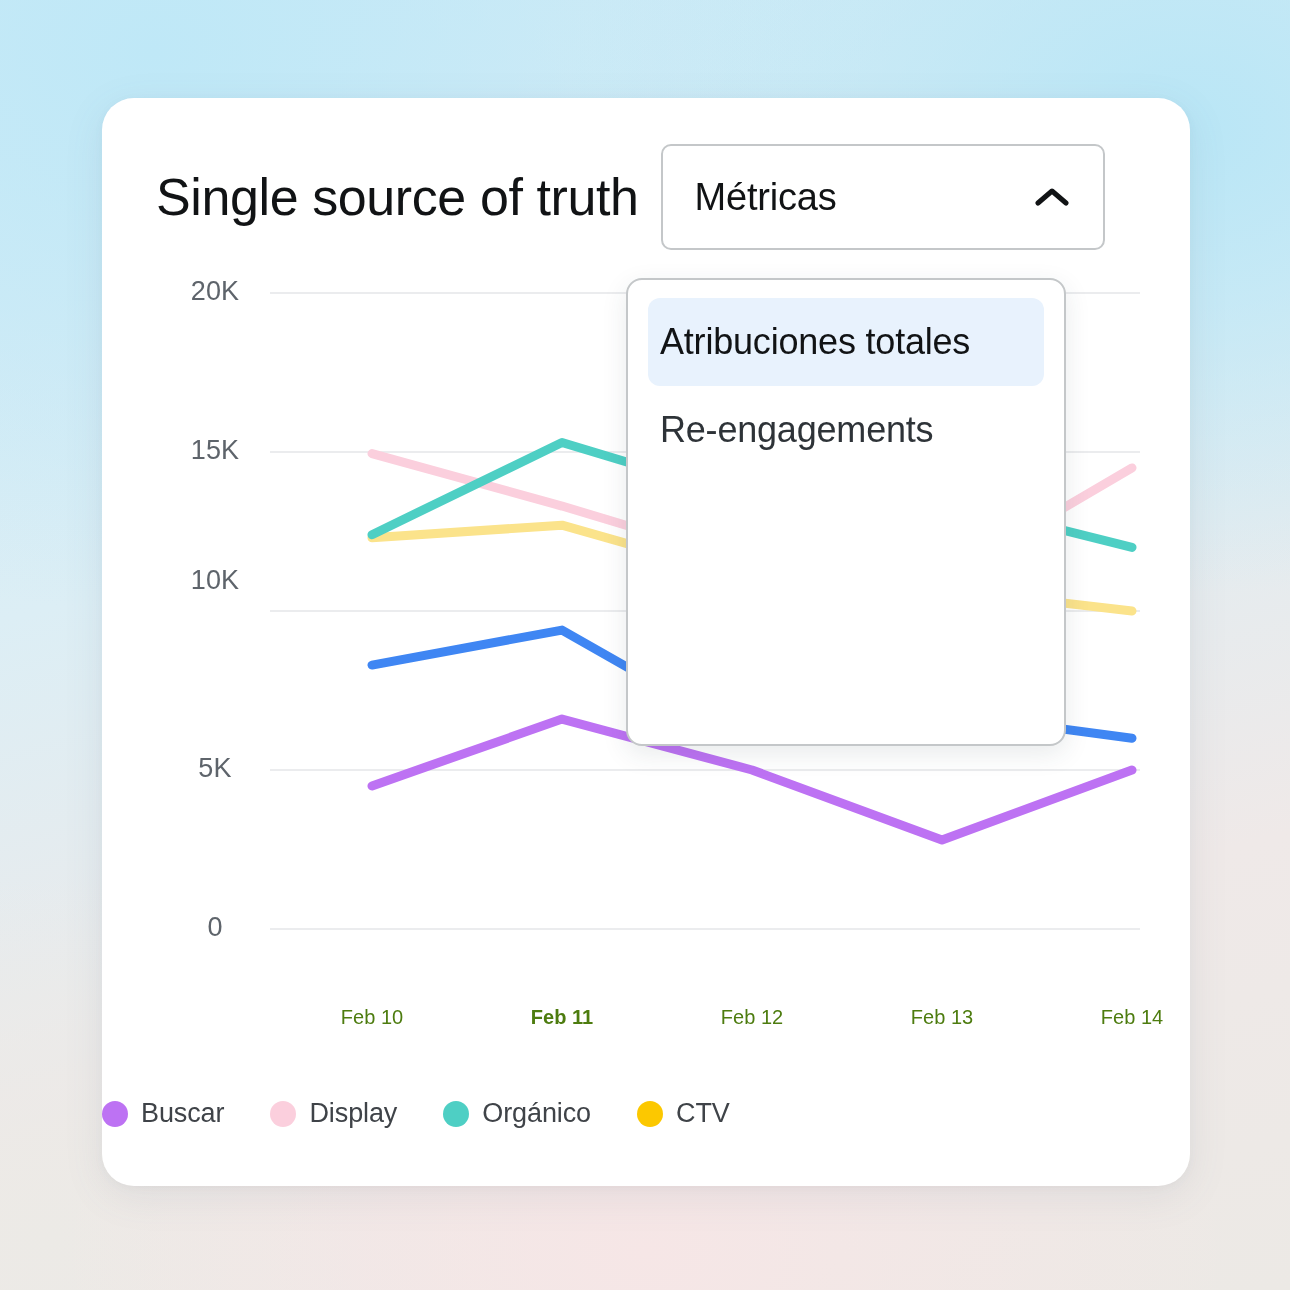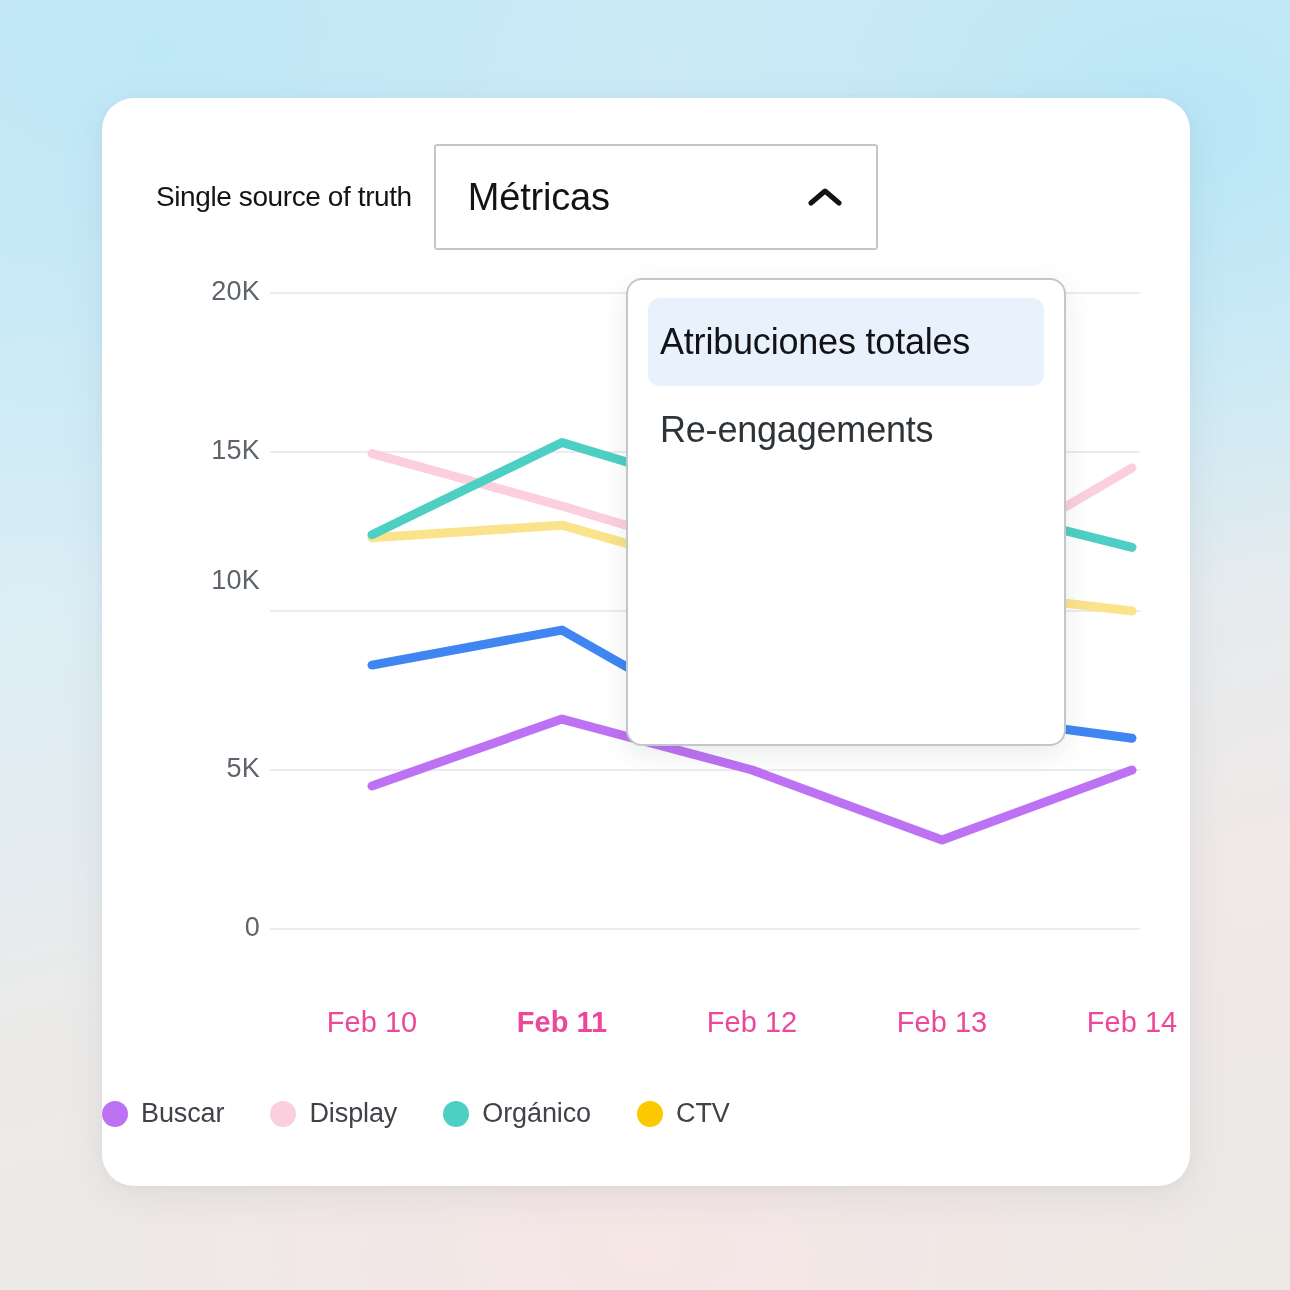--- a/index.html
+++ b/index.html
@@ -24,49 +24,49 @@
     box-shadow: 0 10px 40px rgba(90,110,130,.10), 0 2px 8px rgba(90,110,130,.05);
     overflow: visible;
   }
 
   
   #header {
     position: absolute; left: 54px; top: 46px;
     display: flex; align-items: center; gap: 22px;
   }
   #page-title {
-    font-size: 28px; font-weight: 500; color: #111315;
+    font-size: 52px; font-weight: 500; color: #111315;
     letter-spacing: -0.4px; white-space: nowrap; line-height: 1;
   }
   #metric-select {
     width: 444px; height: 106px;
-    border: 2px solid #c4c7c9; border-radius: 3px;
+    border: 2px solid #c4c7c9; border-radius: 10px;
     background: #fff;
     display: flex; align-items: center; justify-content: space-between;
     padding: 0 34px 0 32px; cursor: pointer;
   }
   #metric-select-value {
     font-size: 38px; font-weight: 400; color: #111315; letter-spacing: -0.2px;
   }
   .chev { width: 34px; height: 20px; flex: none; }
 
   
   #chart-area { position: absolute; left: 0; top: 0; width: 1088px; height: 1088px; }
   #plot-svg { position: absolute; left: 168px; top: 126px; }
   .ytick {
-    position: absolute; right: 0; width: 90px; text-align: right;
+    position: absolute; right: 0; width: 90px; text-align: center;
     font-size: 27px; color: #5e646b; letter-spacing: .2px;
   }
   #ylabels { position: absolute; left: 0; top: 0; width: 158px; height: 900px; }
   #xlabels {
     position: absolute; left: 168px; top: 908px; width: 870px; height: 40px;
   }
   .xtick {
     position: absolute; transform: translateX(-50%);
-    font-size: 29px; color: #ec4899; white-space: nowrap;
+    font-size: 20px; color: #4d7c0f; white-space: nowrap;
   }
 
   
   #legend {
     position: absolute; left: 0; right: 0; top: 1000px;
     display: flex; align-items: center; gap: 46px;
   }
   .legend-item { display: flex; align-items: center; gap: 13px; }
   .legend-dot { width: 26px; height: 26px; border-radius: 50%; flex: none; }
   .legend-label { font-size: 27px; color: #3f4348; letter-spacing: -.1px; }

